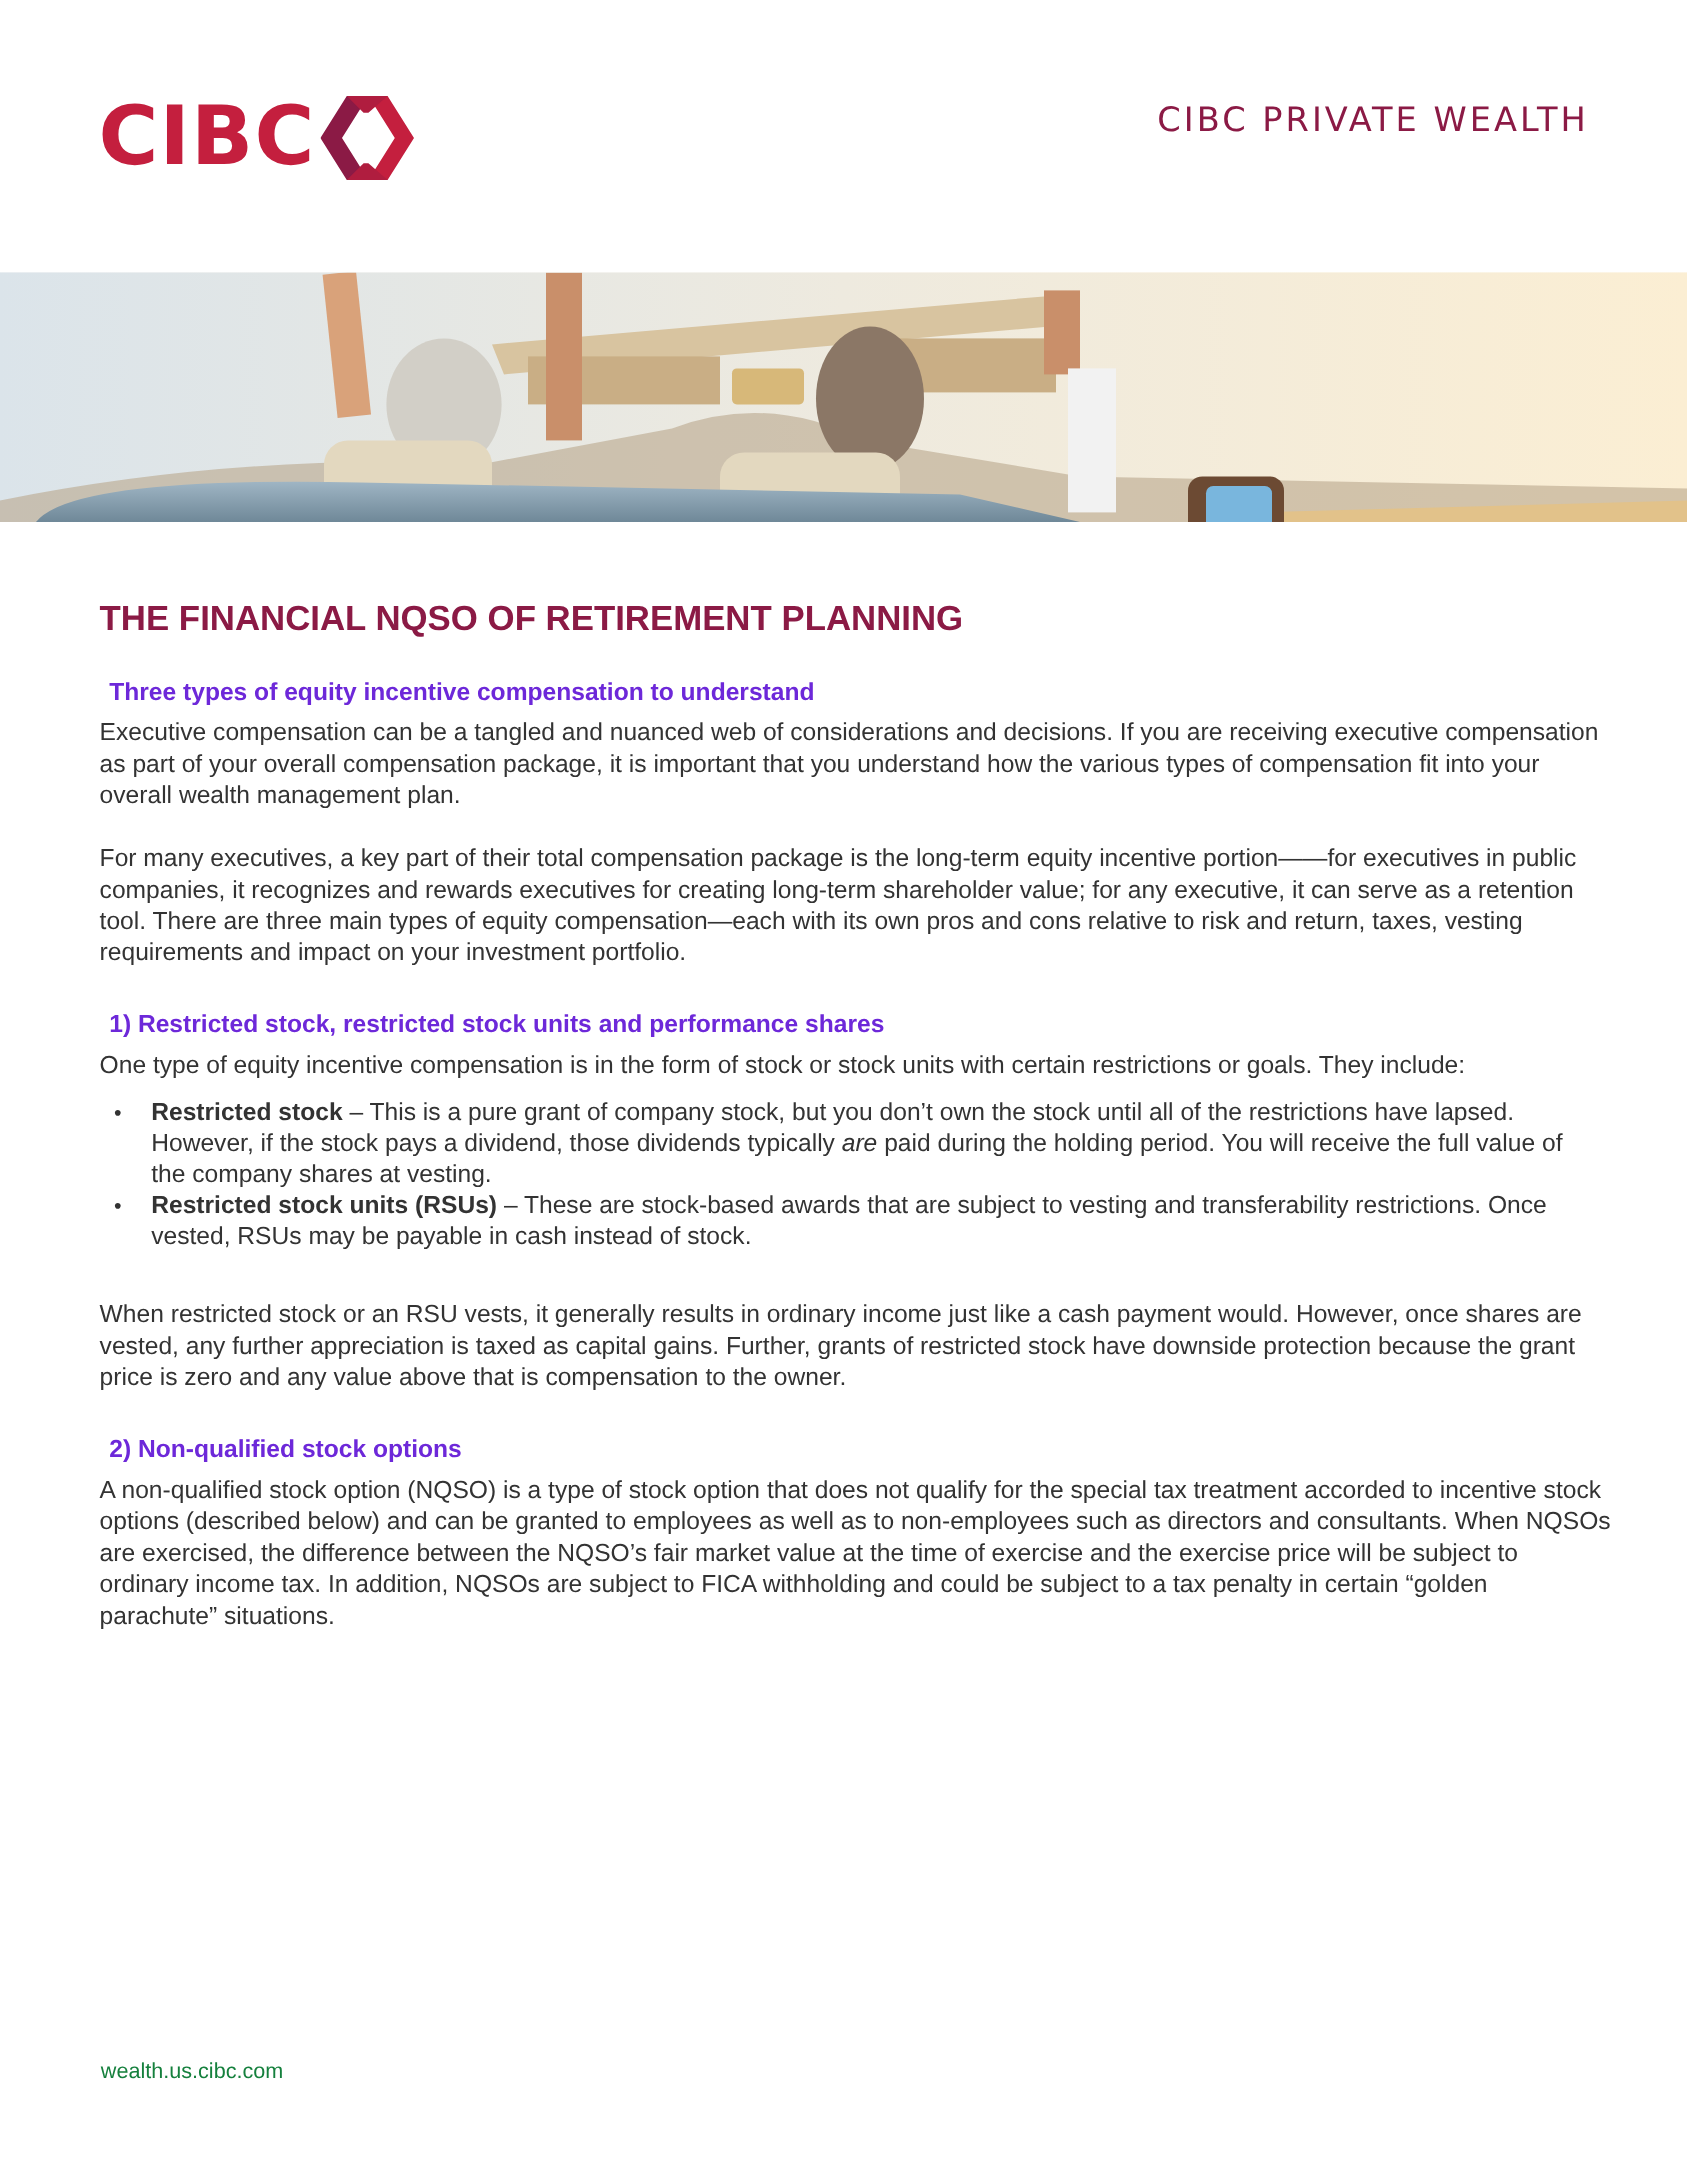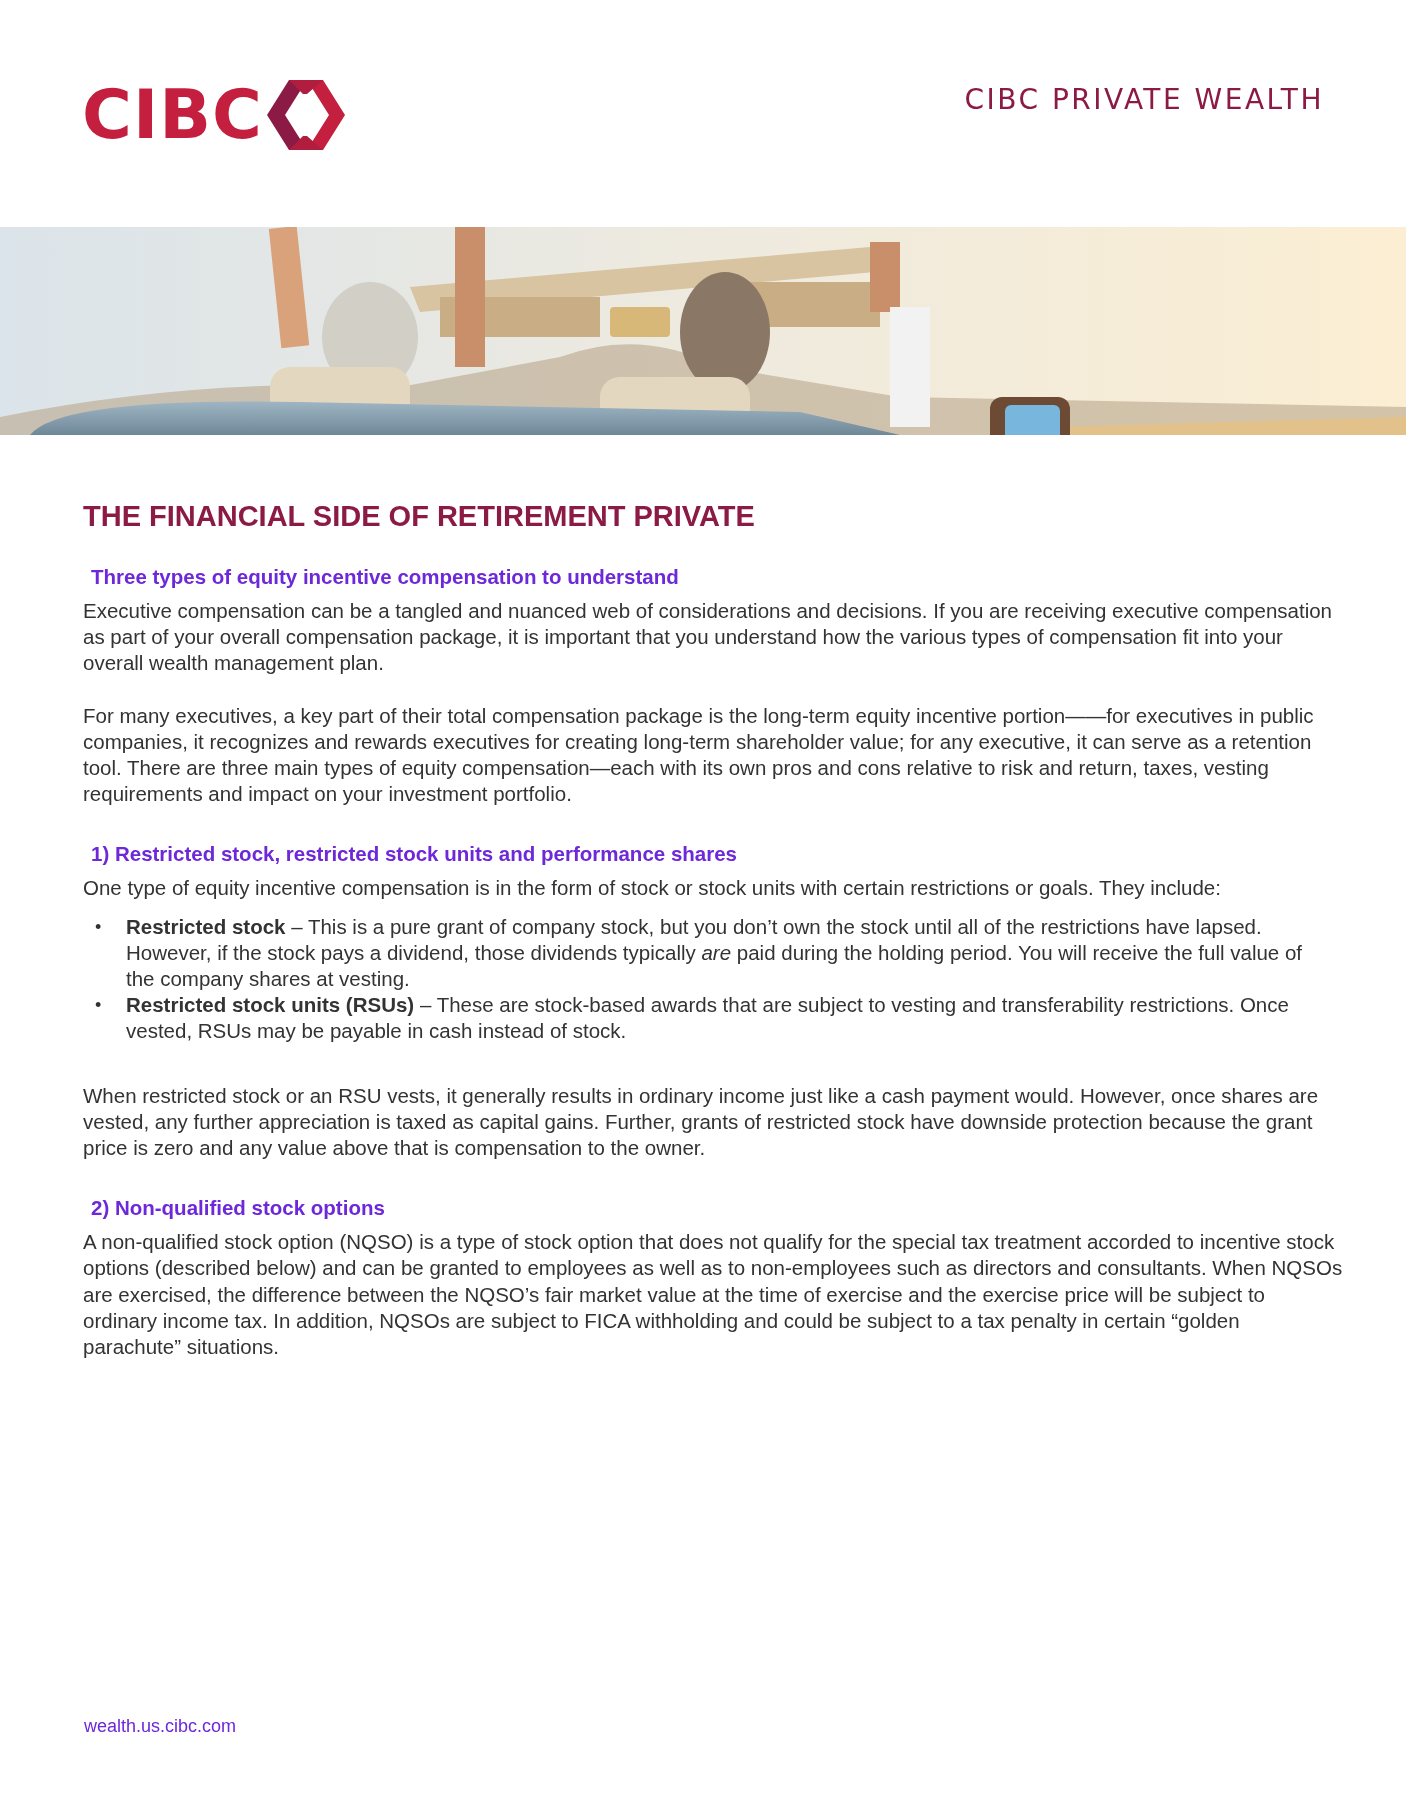--- a/index.html
+++ b/index.html
@@ -29,21 +29,21 @@
   .title {
     font-size: 43px; color: #8b1a45; font-weight: normal; margin: 0; line-height: 55px;
   }
   .h3 { font-weight: bold; font-size: 20.5px; color: #6d28d9; margin: 8px; line-height: 26px; }
   p, li { font-size: 20.5px; line-height: 26.2px; color: #333333; margin: 0; }
   .gap-s { height: 26px; }
   .gap-m { height: 26px; }
   ul.bullets { list-style: none; margin: 12px; padding: 0; }
   ul.bullets li { position: relative; padding-left: 31px; }
   ul.bullets li::before { content: "•"; position: absolute; left: 0; top: 0; font-size: 18px; }
-  .footer { position: absolute; left: 84px; top: 1716px; font-size: 18px; color: #6d28d9; }
+  .footer { position: absolute; left: 84px; top: 1716px; font-size: 18px; color: #15803d; }
 </style>
 </head>
 <body>
 
 <div class="logo">
   <span class="logo-text">CIBC</span>
   <svg class="logo-mark" viewBox="0 0 78 70">
     <polygon points="22,0 40,0 18,35 40,70 22,70 0,35" fill="#8b1a45"></polygon>
     <polygon points="40,0 56,0 78,35 56,70 40,70 62,35" fill="#c41f3e"></polygon>
     <polygon points="22,0 40,0 56,0 40,0" fill="#c41f3e"></polygon>
@@ -87,21 +87,21 @@
     <rect x="600" y="150" width="150" height="58" rx="20" fill="#e3d8bf"></rect>
 
     <rect x="990" y="170" width="80" height="55" rx="12" fill="#6c4a33"></rect>
     <rect x="1005" y="178" width="55" height="38" rx="6" fill="#79b6dd"></rect>
 
     <path d="M30 208 Q60 170 300 175 L800 185 L900 208 Z" fill="url(#hood)"></path>
   </svg>
 </div>
 
 <div class="content">
-  <h2 class="eyebrow">THE FINANCIAL SIDE OF RETIREMENT PRIVATE</h2>
+  <h2 class="eyebrow">THE FINANCIAL NQSO OF RETIREMENT PLANNING</h2>
 
   <div style="height:22px"></div>
   <h3 class="h3">Three types of equity incentive compensation to understand</h3>
   <p>Executive compensation can be a tangled and nuanced web of considerations and decisions. If you are receiving executive compensation as part of your overall compensation package, it is important that you understand how the various types of compensation fit into your overall wealth management plan.</p>
   <div class="gap-s"></div>
   <p>For many executives, a key part of their total compensation package is the long-term equity incentive portion——for executives in public companies, it recognizes and rewards executives for creating long-term shareholder value; for any executive, it can serve as a retention tool. There are three main types of equity compensation—each with its own pros and cons relative to risk and return, taxes, vesting requirements and impact on your investment portfolio.</p>
 
   <div class="gap-m"></div>
   <h3 class="h3">1) Restricted stock, restricted stock units and performance shares</h3>
   <p>One type of equity incentive compensation is in the form of stock or stock units with certain restrictions or goals. They include:</p>

